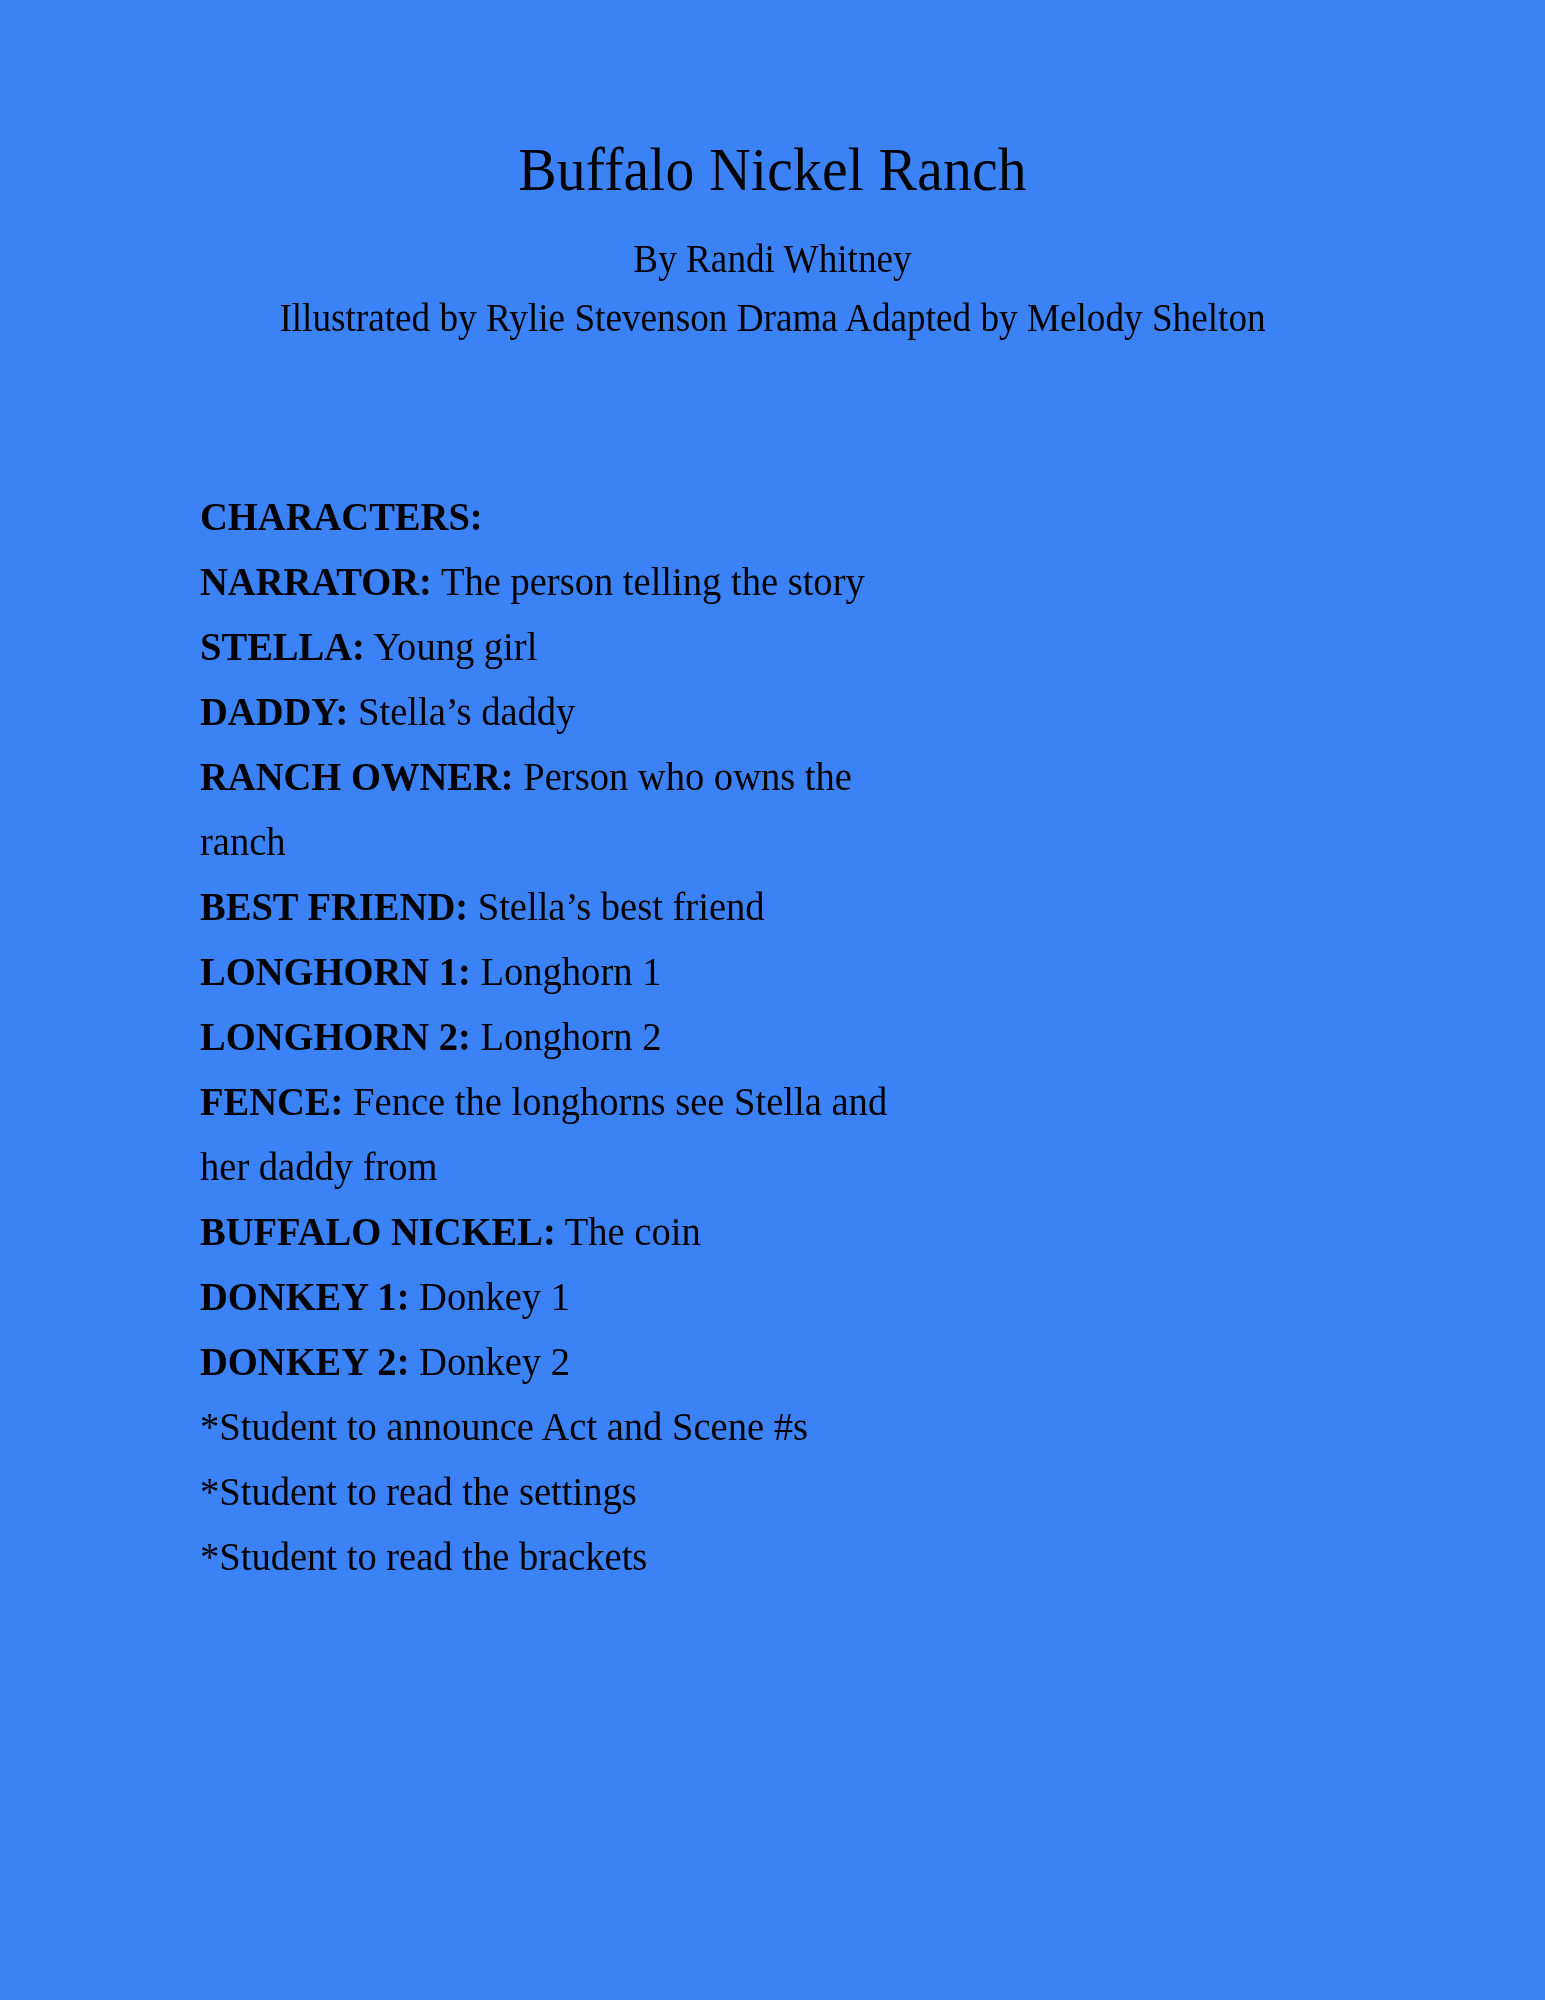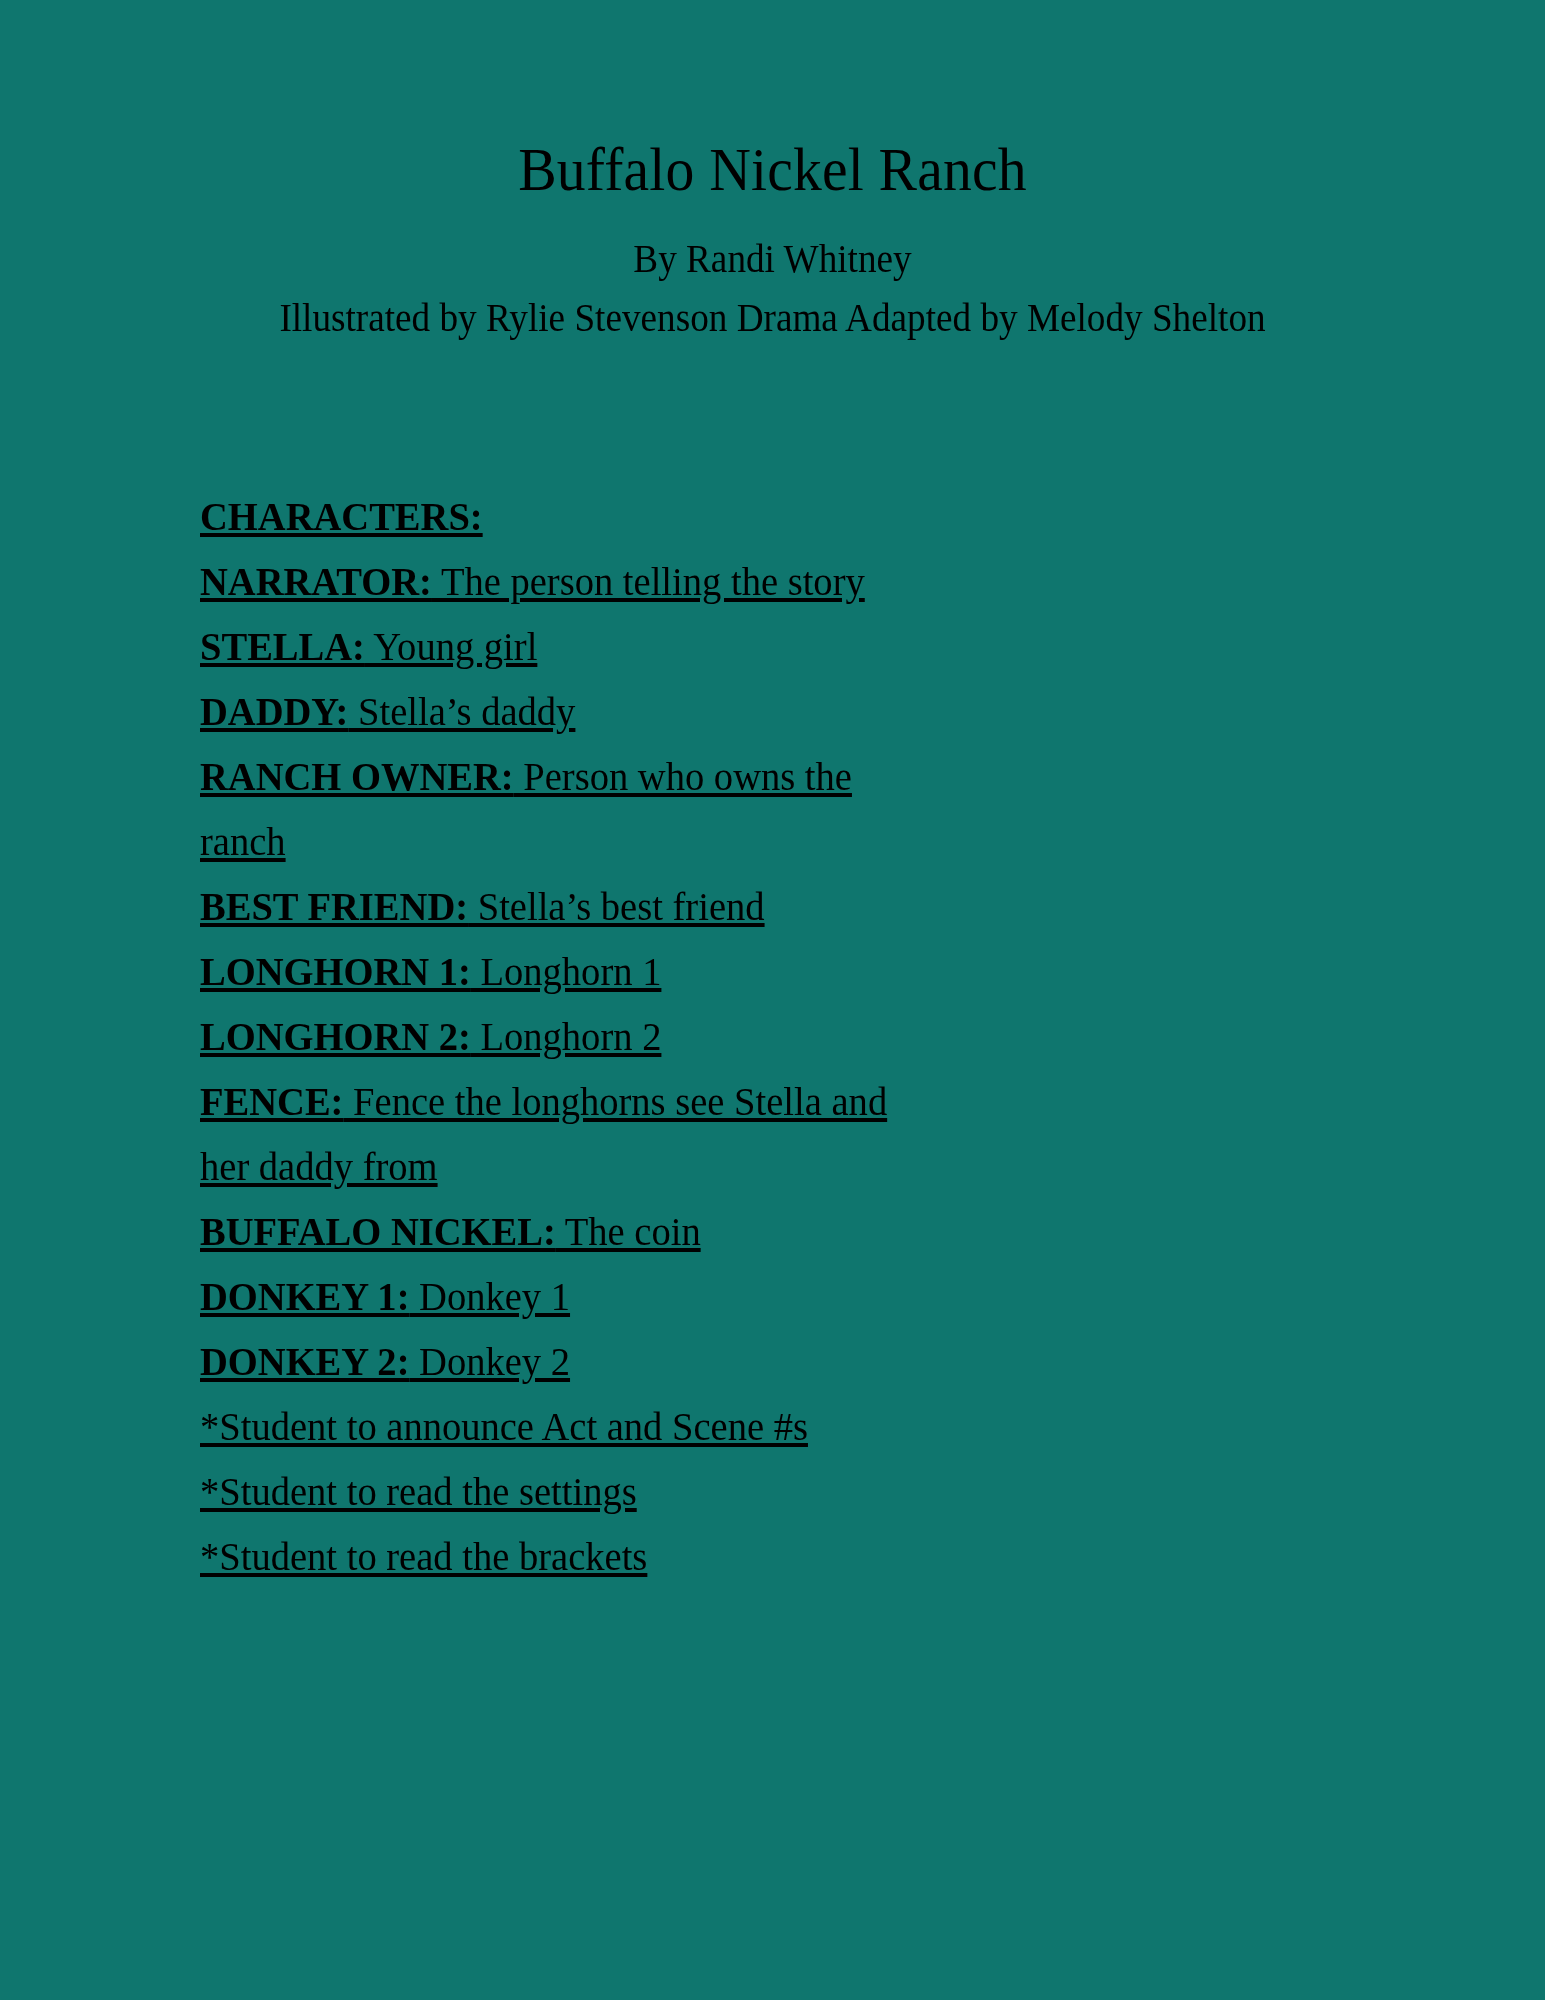--- a/index.html
+++ b/index.html
@@ -5,21 +5,21 @@
   html, body {
     margin: 0;
     padding: 0;
     background: #ffffff;
   }
 
   .page {
     position: relative;
     width: 1545px;
     height: 2000px;
-    background: #0f766e;
+    background: #3b82f6;
     margin: 0 auto;
     overflow: hidden;
     font-family: "Liberation Serif", "DejaVu Serif", serif;
     color: #000000;
   }
 
   
   .title-block {
     position: absolute;
     left: 0;
@@ -58,21 +58,20 @@
     white-space: nowrap;
   }
 
   
   .body-block {
     position: absolute;
     left: 200px;
     top: 484px;
     width: 1000px;
     text-align: left;
-    text-decoration: underline;
   }
 
   .line {
     font-size: 41px;
     line-height: 65px;
     font-weight: 400;
     white-space: nowrap;
     transform: scaleX(0.94);
     transform-origin: left center;
   }

